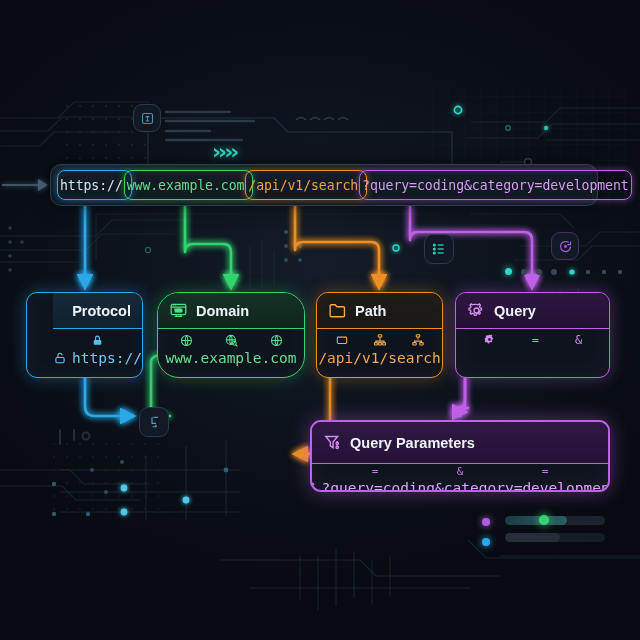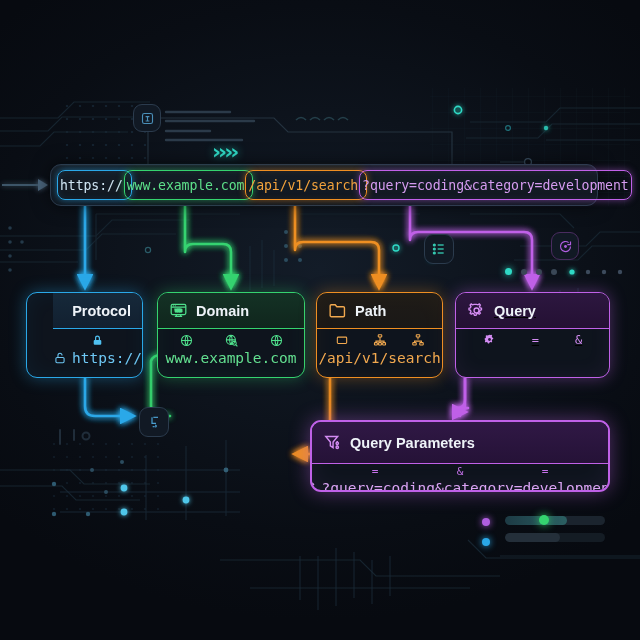--- a/index.html
+++ b/index.html
@@ -77,33 +77,33 @@
   }
 
   .c-proto { left:26px; top:292px; width:117px; height:86px;
     border-color:#2aa8e8;
     box-shadow:0 0 16px rgba(42,168,232,.38), inset 0 0 22px rgba(42,168,232,.06);padding-left:26px; }
   .c-proto .hd { border-bottom-color:#2aa8e8; background:linear-gradient(180deg,#16293a,#122030); }
   .c-proto .val { color:#6ec8f5; }
 
   .c-dom { left:157px; top:292px; width:148px; height:86px;
     border-color:#35d36f;
-    box-shadow:0 0 16px rgba(53,211,111,.35), inset 0 0 22px rgba(53,211,111,.06); }
+    box-shadow:0 0 16px rgba(53,211,111,.35), inset 0 0 22px rgba(53,211,111,.06);border-radius:22px; }
   .c-dom .hd { border-bottom-color:#35d36f; background:linear-gradient(180deg,#143225,#10261d); }
   .c-dom .val { color:#63e090; }
 
   .c-path { left:316px; top:292px; width:127px; height:86px;
     border-color:#ef8f22;
-    box-shadow:0 0 16px rgba(239,143,34,.35), inset 0 0 22px rgba(239,143,34,.06); }
+    box-shadow:0 0 16px rgba(239,143,34,.35), inset 0 0 22px rgba(239,143,34,.06);border-radius:12px; }
   .c-path .hd { border-bottom-color:#ef8f22; background:linear-gradient(180deg,#33251170,#2a1d0e70); }
   .c-path .val { color:#f2a94f; }
 
   .c-query { left:455px; top:292px; width:155px; height:86px;
     border-color:#c061e8;
-    box-shadow:0 0 16px rgba(192,97,232,.38), inset 0 0 22px rgba(192,97,232,.07);text-decoration:underline; }
+    box-shadow:0 0 16px rgba(192,97,232,.38), inset 0 0 22px rgba(192,97,232,.07); }
   .c-query .hd { border-bottom-color:#c061e8; background:linear-gradient(180deg,#2d1740,#241033); }
   .c-query .val { color:#d38cf2; }
 
   .c-qp { left:310px; top:420px; width:300px; height:72px;
     border-color:#c061e8; border-width:2px;
     box-shadow:0 0 20px rgba(192,97,232,.42), inset 0 0 26px rgba(192,97,232,.08); }
   .c-qp .hd { border-bottom-color:#c061e8; background:linear-gradient(180deg,#301845,#251237); height:42px;}
   .c-qp .bd { padding-top:1px; }
   .c-qp .val { color:#dba4f5; font-size:14.5px; }
   .qp-ops { display:flex; font-family:"DejaVu Sans Mono",monospace; font-size:11px; color:#c572ea;

